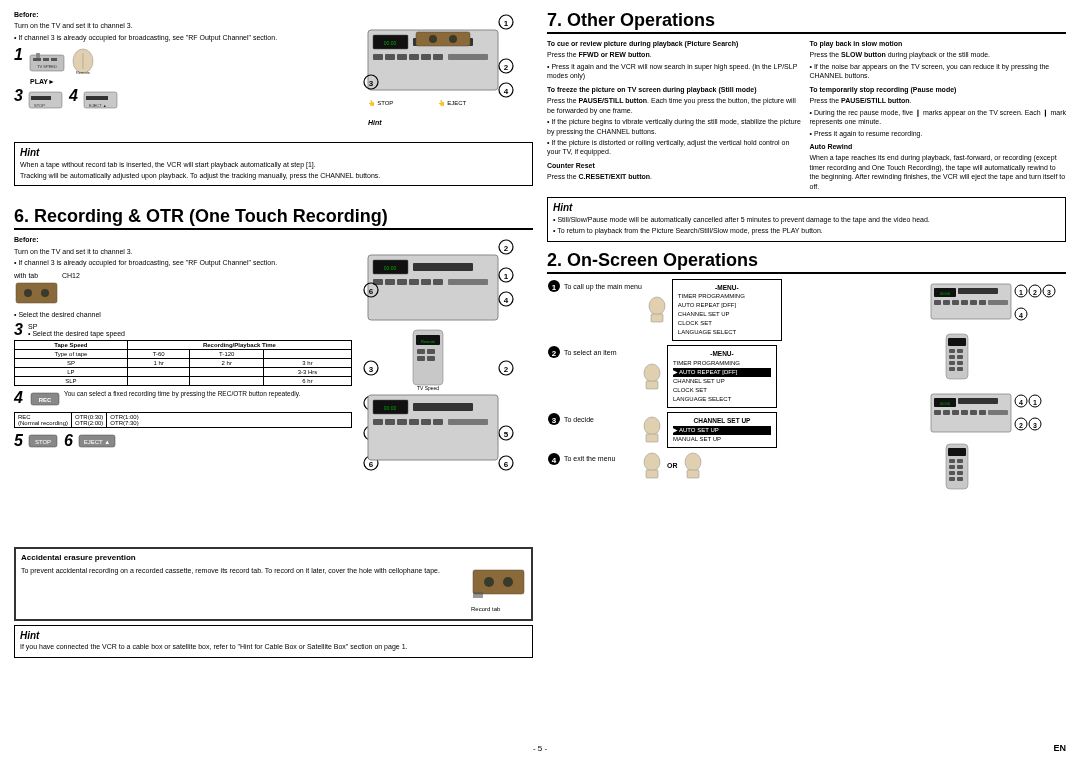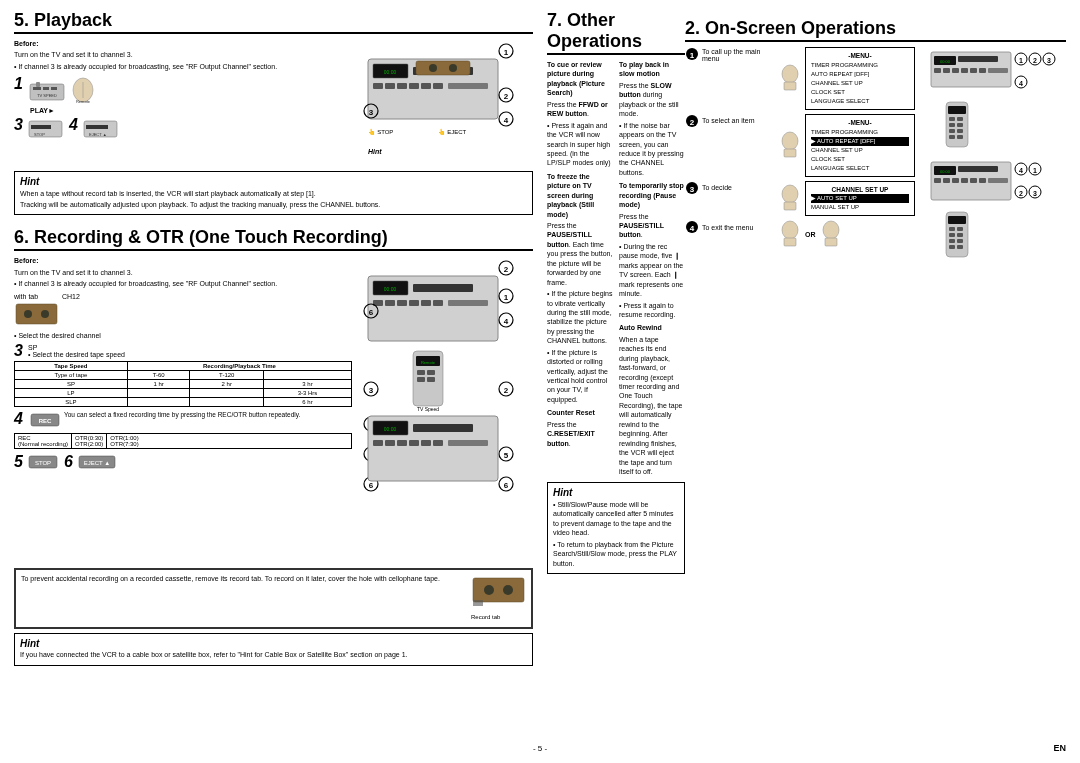--- a/index.html
+++ b/index.html
@@ -31,20 +31,21 @@
     }
     .left-column {
       flex: 1;
       display: flex;
       flex-direction: column;
       gap: 0;
     }
     .right-column {
       flex: 1;
       display: flex;
+      flex-direction: column;
       gap: 0;
     }
     .section-header {
       font-size: 18px;
       font-weight: bold;
       border-bottom: 2.5px solid #000;
       padding-bottom: 1px;
       margin-bottom: 5px;
     }
     p { margin-bottom: 2px; font-size: 7px; line-height: 1.35; }
@@ -101,21 +102,20 @@
     }
   </style>
 </head>
 <body>
 
 <div class="main-layout">
 
   <div class="left-column">
 
     <div>
-      <div class="section-header">5. Playback</div>
 
       <div class="content-area">
 
         <div class="text-col">
           <p><b>Before:</b></p>
           <p>Turn on the TV and set it to channel 3.</p>
           <p>• <span>If channel 3 is already occupied for broadcasting, see "RF Output Channel" section.</span></p>
 
           <div style="margin-top:5px;">
             <div class="numbered-step">
@@ -208,21 +208,21 @@
         </div>
       </div>
 
       <div class="hint-container">
         <div class="hint-label">Hint</div>
         <p>When a tape without record tab is inserted, the VCR will start playback automatically at step [1].</p>
         <p>Tracking will be automatically adjusted upon playback. To adjust the tracking manually, press the CHANNEL buttons.</p>
       </div>
     </div>
 
-    <div style="margin-top:12px;">
+    <div style="margin-top:20px;">
       <div class="section-header">6. Recording &amp; OTR (One Touch Recording)</div>
 
       <div class="content-area">
         <div class="text-col">
           <p><b>Before:</b></p>
           <p>Turn on the TV and set it to channel 3.</p>
           <p>• <span>If channel 3 is already occupied for broadcasting, see "RF Output Channel" section.</span></p>
 
           <div style="display:flex;gap:3px;margin-top:4px;align-items:flex-start;">
             <div style="font-size:7px;">
@@ -390,20 +390,21 @@
             <rect x="39" y="184" width="10" height="6" rx="1" fill="#555"></rect>
             <rect x="51" y="184" width="10" height="6" rx="1" fill="#555"></rect>
             <rect x="63" y="184" width="10" height="6" rx="1" fill="#555"></rect>
             <rect x="75" y="184" width="10" height="6" rx="1" fill="#555"></rect>
             <rect x="90" y="184" width="40" height="6" rx="1" fill="#777"></rect>
           </svg>
         </div>
       </div>
 
       <div class="erp-box">
+        <div style="font-weight:bold;font-size:8px;margin-bottom:2px;">Accidental erasure prevention</div>
         <div style="display:flex;gap:6px;align-items:flex-start;">
           <div style="flex:1;">
             <p>To prevent accidental recording on a recorded cassette, remove its record tab. To record on it later, cover the hole with cellophane tape.</p>
           </div>
           <div>
             <svg width="55" height="36">
               <rect x="2" y="4" width="51" height="24" rx="2" fill="#8a6a3a" stroke="#5a4a2a" stroke-width="0.5"></rect>
               <circle cx="18" cy="16" r="5" fill="#3a3a2a"></circle>
               <circle cx="37" cy="16" r="5" fill="#3a3a2a"></circle>
               <rect x="2" y="26" width="10" height="6" fill="#555" opacity="0.6"></rect>

